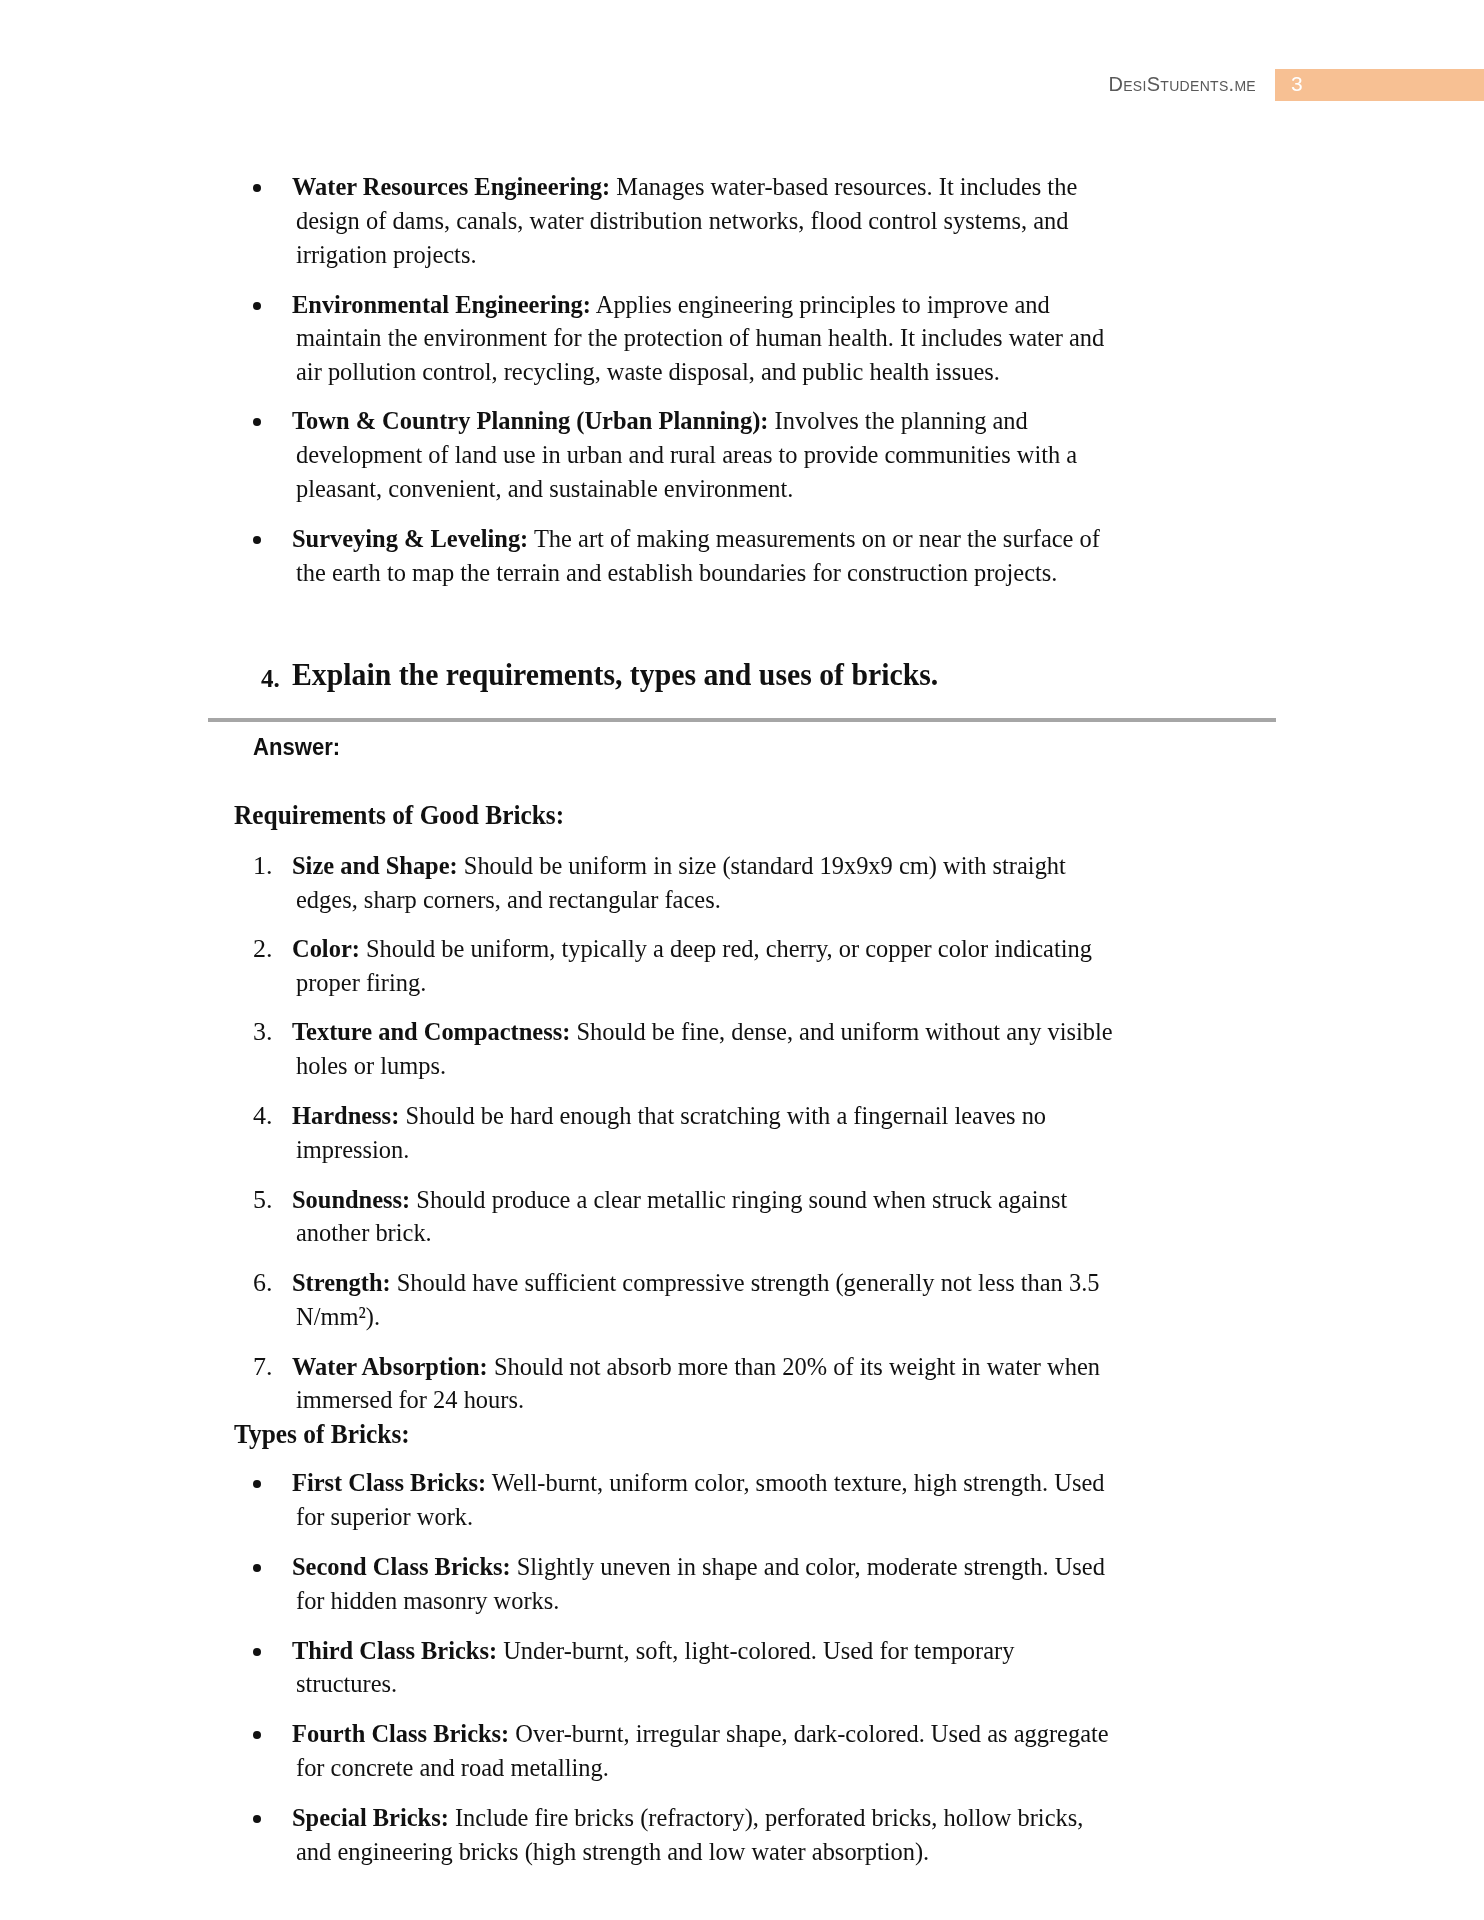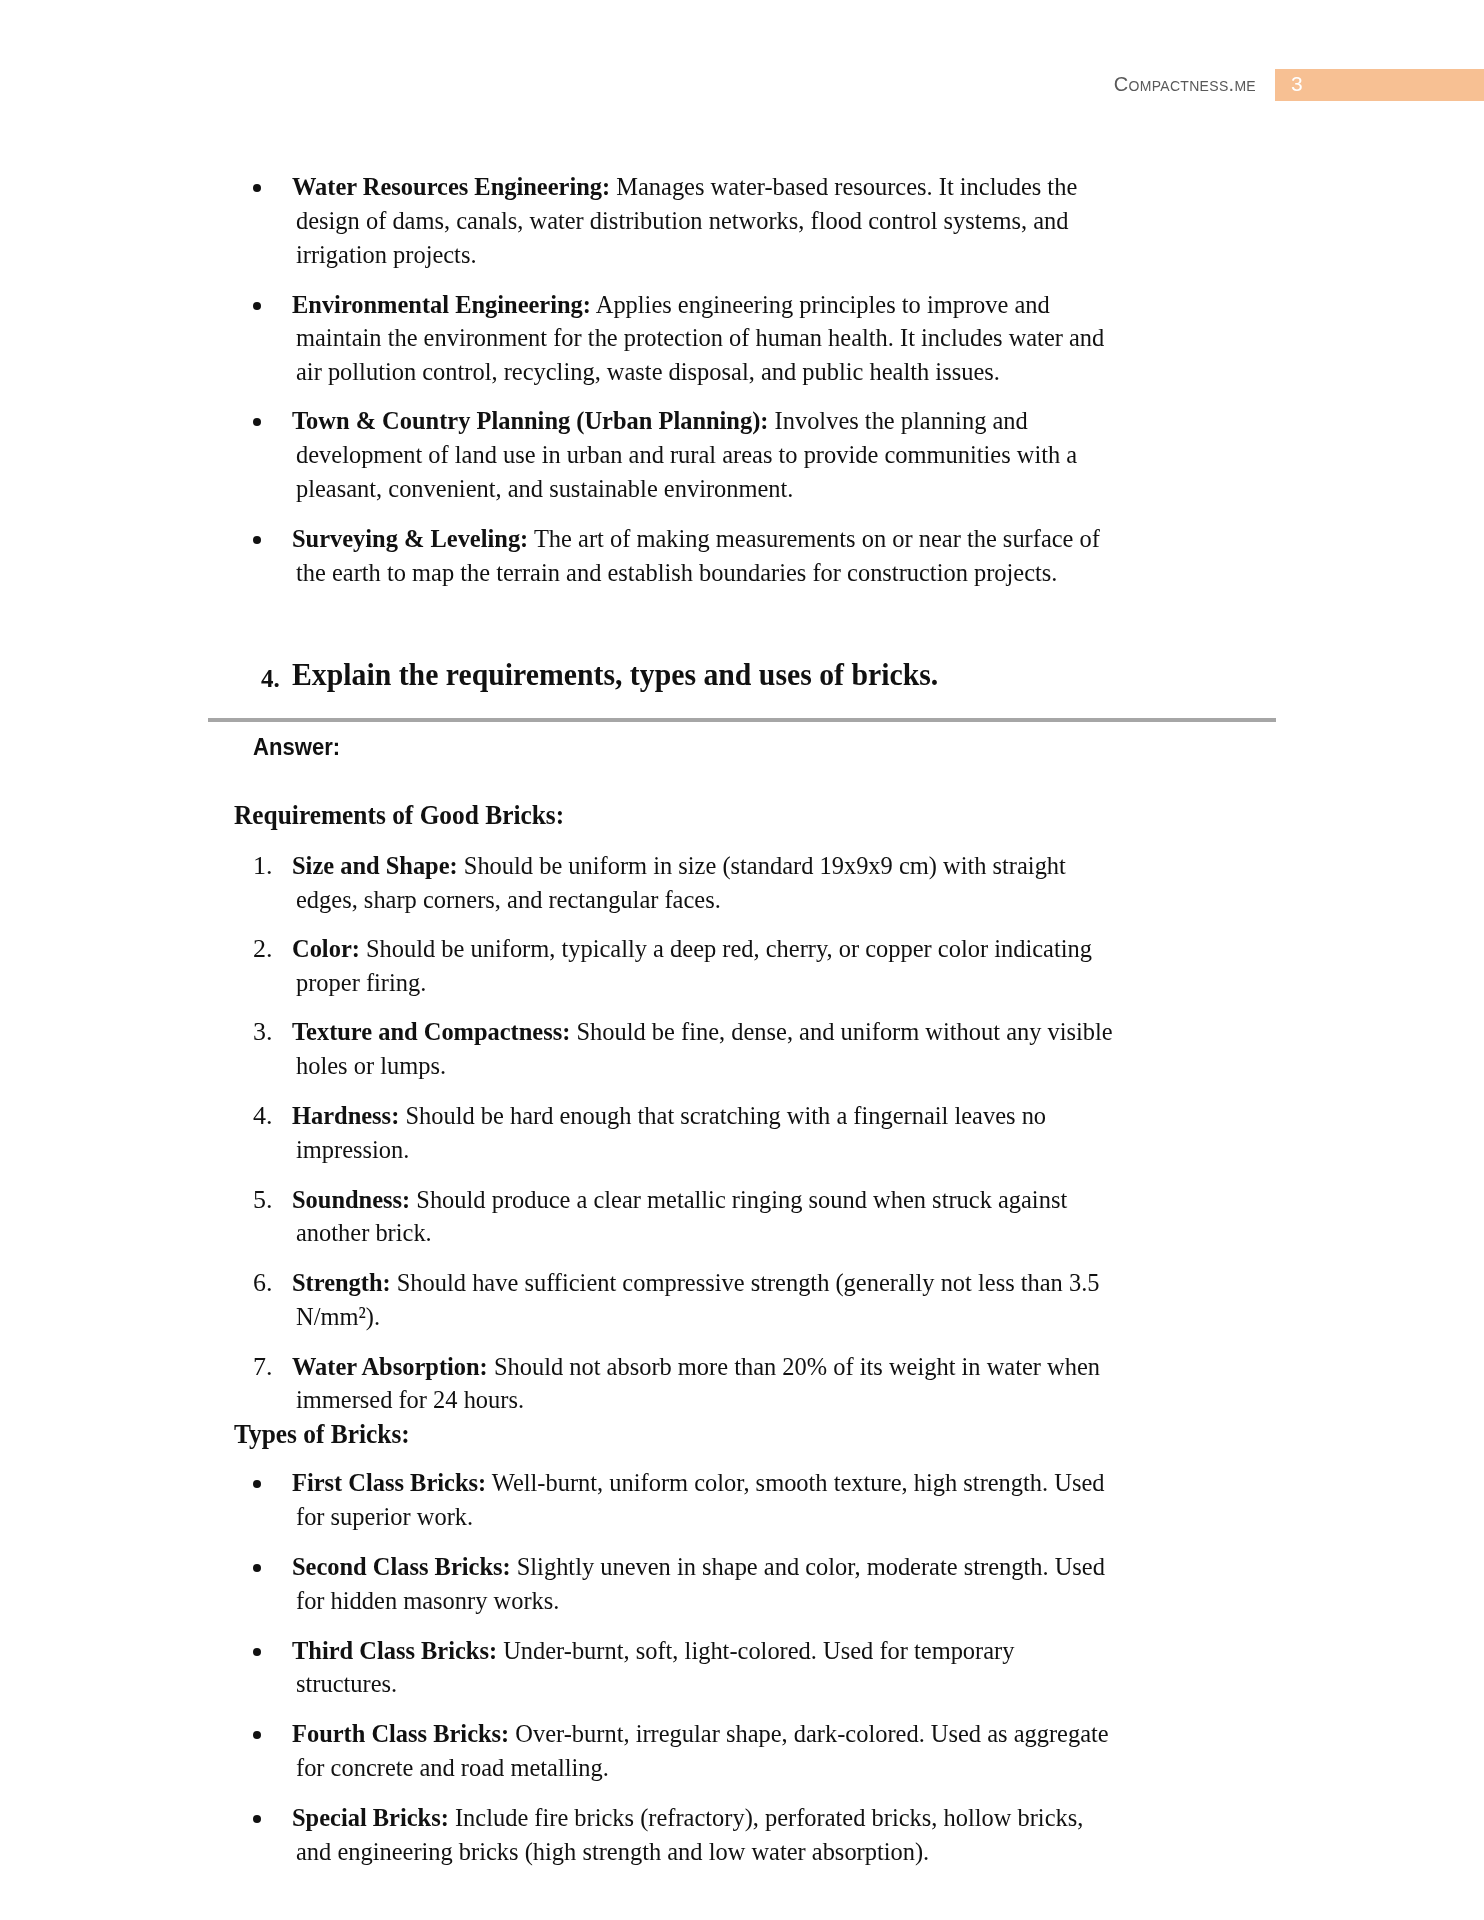--- a/index.html
+++ b/index.html
@@ -43,21 +43,21 @@
   .sub {
     position: absolute; font-family: "Liberation Serif", serif; font-weight: bold; font-size: 27px;
     color: #111; line-height: 30px; white-space: nowrap; transform-origin: left center; transform: scaleX(0.94);
   }
 </style>
 </head>
 <body>
 
 <div class="page">
 
-  <div class="hdr-text">Compactness.me</div>
+  <div class="hdr-text">DesiStudents.me</div>
   <div class="hdr-bar">
     <span class="hdr-num">3</span>
   </div>
 
   <div>
 
     <span class="bullet" style="left:253px;top:184px;"></span>
     <div class="ln" style="left:292px;top:172px;"><b>Water Resources Engineering:</b><span> Manages water-based resources. It includes the</span></div>
     <div class="ln" style="left:296px;top:206px;">design of dams, canals, water distribution networks, flood control systems, and</div>
     <div class="ln" style="left:296px;top:240px;">irrigation projects.</div>

